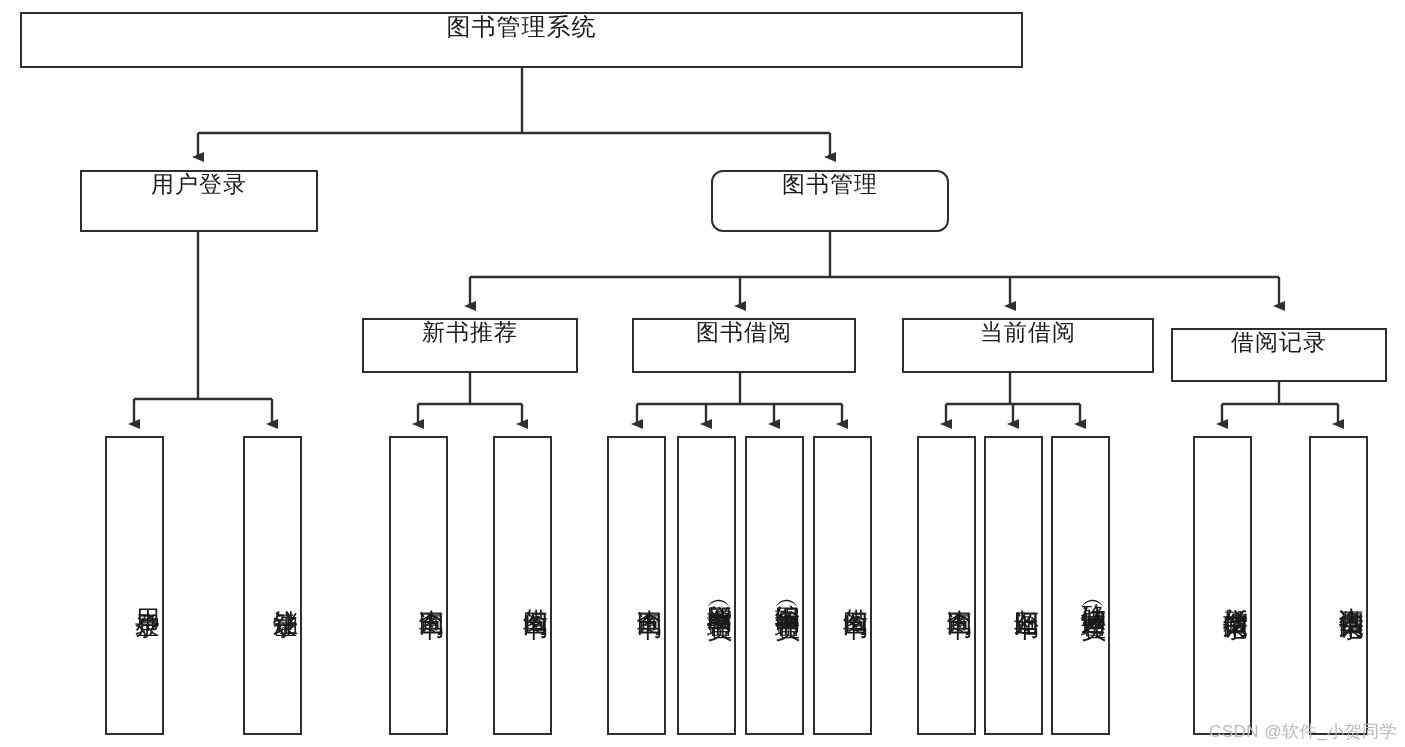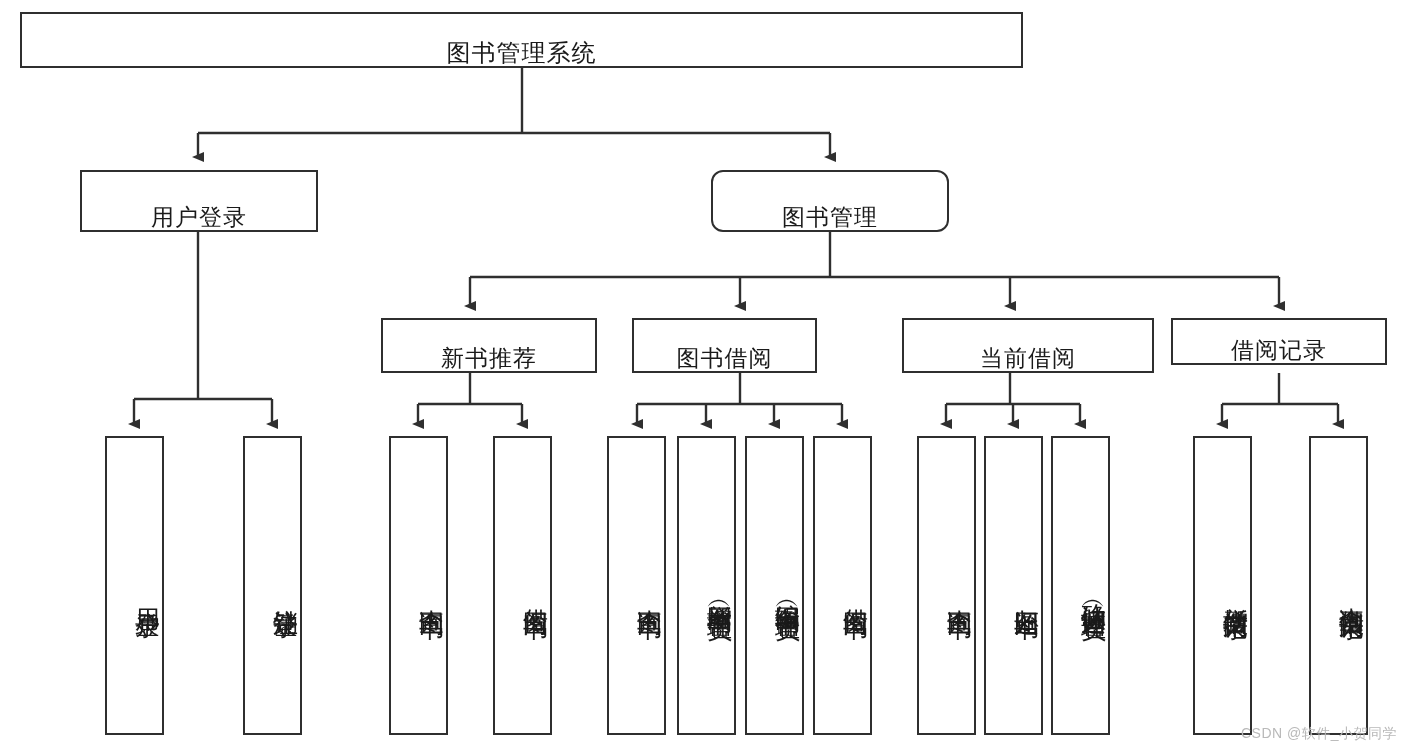--- a/index.html
+++ b/index.html
@@ -23,21 +23,21 @@
     top: 0;
     width: 1405px;
     height: 747px;
   }
   .node {
     position: absolute;
     box-sizing: border-box;
     background: #ffffff;
     border: 2px solid #2f2f2f;
     display: flex;
-    align-items: flex-end;
+    align-items: flex-start;
     justify-content: center;
     color: #1a1a1a;
   }
   .node.horiz {
     font-size: 23px;
     letter-spacing: 1px;
     line-height: 1.1;
   }
   .node.root {
     font-size: 24px;
@@ -55,21 +55,21 @@
   .node.vert .vlabel {
     writing-mode: vertical-rl;
     text-orientation: upright;
     display: block;
     white-space: normal;
   }
   .watermark {
     position: absolute;
     right: 8px;
     bottom: 4px;
-    font-size: 14px;
+    font-size: 17px;
     color: #b9b9b9;
     letter-spacing: 0.5px;
     white-space: nowrap;
   }
 </style>
 </head>
 <body>
 
 <div id="canvas">
 
@@ -128,33 +128,33 @@
   </div>
 
   <div class="node horiz" style="left:80px; top:170px; width:238px; height:62px;">
     <span>用户登录</span>
   </div>
 
   <div class="node horiz" style="left:711px; top:170px; width:238px; height:62px;border-radius:12px;">
     <span>图书管理</span>
   </div>
 
-  <div class="node horiz" style="left:362px; top:318px; width:216px; height:55px;margin-left:19px;">
+  <div class="node horiz" style="left:362px; top:318px; width:216px; height:55px;">
     <span>新书推荐</span>
   </div>
 
-  <div class="node horiz" style="left:632px; top:318px; width:185px; height:55px;">
+  <div class="node horiz" style="left:632px; top:318px; width:224px; height:55px;">
     <span>图书借阅</span>
   </div>
 
   <div class="node horiz" style="left:902px; top:318px; width:252px; height:55px;">
     <span>当前借阅</span>
   </div>
 
-  <div class="node horiz" style="left:1171px; top:318px; width:216px; height:47px;">
+  <div class="node horiz" style="left:1171px; top:328px; width:216px; height:54px;">
     <span>借阅记录</span>
   </div>
 
   <div class="node vert" style="left:105px; top:436px; width:59px; height:299px;">
     <span class="vlabel">用户登录</span>
   </div>
   <div class="node vert" style="left:243px; top:436px; width:59px; height:299px;">
     <span class="vlabel">注销登录</span>
   </div>
 

